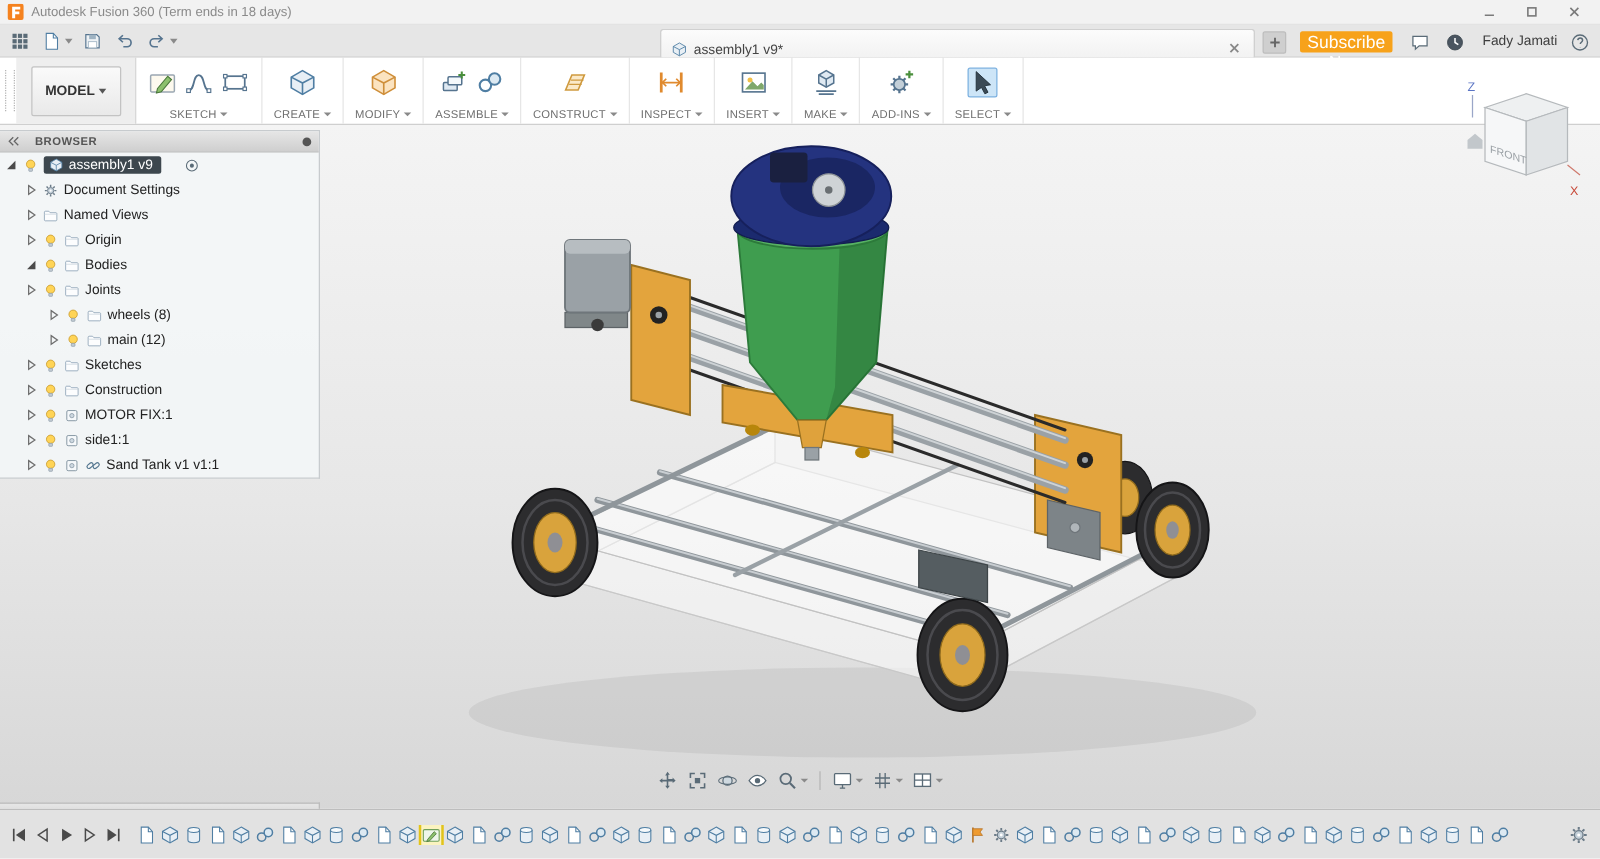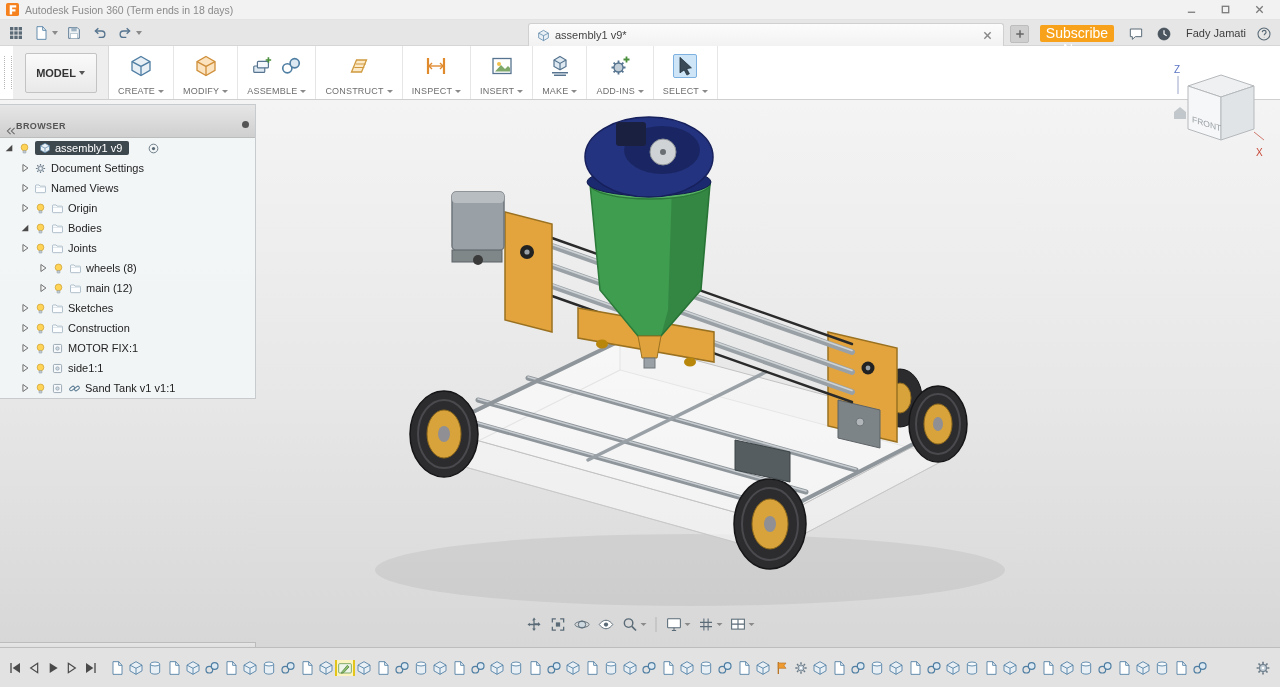--- a/index.html
+++ b/index.html
@@ -19,21 +19,21 @@
   
   .appbar { position:relative; height:26px; background:#e6e6e6; border-bottom:1px solid #d6d6d6; }
   .ab-left { position:absolute; left:6px; top:0; height:26px; display:flex; align-items:center; gap:6px; }
   .ab-icon { width:20px; height:20px; display:flex; align-items:center; justify-content:center; }
   .ab-icon svg { width:16px; height:16px; }
   .withcaret { width:26px; }
   .caret { display:inline-block; width:0; height:0; border-left:3.5px solid transparent;
     border-right:3.5px solid transparent; border-top:4px solid #8a8a8a; margin-left:3px; }
   .doc-tab { position:absolute; left:528px; top:3px; width:476px; height:23px;
     background:linear-gradient(#fcfcfc,#f2f2f2); border:1px solid #d0d0d0; border-bottom:none;
-    border-radius:3px 3px 0 0; display:flex; align-items:center; padding:0 8px; }
+    border-radius:3px 3px 0 0; display:flex; align-items:flex-end; padding:0 8px; }
   .tab-cube { width:13px; height:13px; margin-right:5px; }
   .tab-title { font-size:11px; color:#444; }
   .tab-close { margin-left:auto; width:16px; height:16px; display:flex; align-items:center; justify-content:center; }
   .tab-close svg { width:9px; height:9px; stroke:#888; stroke-width:1.6; }
   .newtab { position:absolute; left:1010px; top:5px; width:19px; height:18px; background:#cfcfcf;
     border:1px solid #bdbdbd; border-radius:2px; display:flex; align-items:center; justify-content:center; }
   .newtab svg { width:10px; height:10px; stroke:#666; stroke-width:1.8; }
   .subscribe { position:absolute; left:1040px; top:5px; width:74px; height:17px; border:none;
     border-radius:2px; color:#fff; font-size:14px; font-family:"Liberation Sans",sans-serif; cursor:pointer; }
   .chat-i { position:absolute; left:1126px; top:4px; }
@@ -63,21 +63,21 @@
   .canvas { position:relative; height:547px; background:linear-gradient(#f4f4f4 0%, #e7e7e7 55%, #d7d7d7 100%); overflow:hidden; }
   .model-svg { position:absolute; left:0; top:0; width:1280px; height:547px; }
 
   
   .viewcube { position:absolute; top:60px; right:14px; width:96px; height:102px; z-index:30; }
 
   
   .browser { position:absolute; left:0; top:4px; width:256px; z-index:20;
     background:rgba(243,246,247,.9); border:1px solid #c7cbce; border-left:none; }
   .panel-head { height:17px; background:linear-gradient(#e6e6e6,#cfcfcf); border-bottom:1px solid #bcbcbc;
-    display:flex; align-items:flex-start; padding:16px 6px; gap:0; }
+    display:flex; align-items:center; padding:4px 6px; gap:12px; }
   .panel-head .ph-title { font-size:9px; font-weight:bold; color:#555; letter-spacing:.4px; }
   .ph-collapse svg { width:10px; height:8px; }
   .ph-dot { margin-left:auto; width:7px; height:7px; border-radius:50%; background:#555; }
   .brow { display:flex; align-items:center; height:20px; gap:4px; padding-left:4px; font-size:11px; color:#222; }
   .brow.lvl1 { padding-left:20px; }
   .brow.lvl2 { padding-left:38px; }
   .arr { width:10px; height:10px; flex:none; }
   .ticon { width:13px; height:13px; flex:none; }
   .ticon.sm { width:12px; height:12px; }
   .root-chip { display:flex; align-items:center; gap:4px; background:#3d474e; color:#fff;
@@ -397,20 +397,43 @@
 
   <div class="toolbar">
     <div class="grip"></div>
     <div class="ws-area">
       <button class="model-btn">
         <span>MODEL</span>
           <i class="caret"></i>
       </button>
     </div>
 
+    <div class="tgroup">
+      <div class="ticons">
+        <span class="tbtn big">
+            <svg>
+              <use href="#sym-pencil"></use>
+            </svg>
+          </span>
+        <span class="tbtn">
+            <svg>
+              <use href="#sym-spline"></use>
+            </svg>
+          </span>
+        <span class="tbtn">
+            <svg>
+              <use href="#sym-rect2"></use>
+            </svg>
+          </span>
+      </div>
+      <div class="tlabel">
+          <span>SKETCH</span>
+          <i class="caret"></i>
+        </div>
+    </div>
 
     <div class="tgroup">
       <div class="ticons">
           <span class="tbtn big">
             <svg>
               <use href="#sym-cube"></use>
             </svg>
           </span>
         </div>
       <div class="tlabel">

